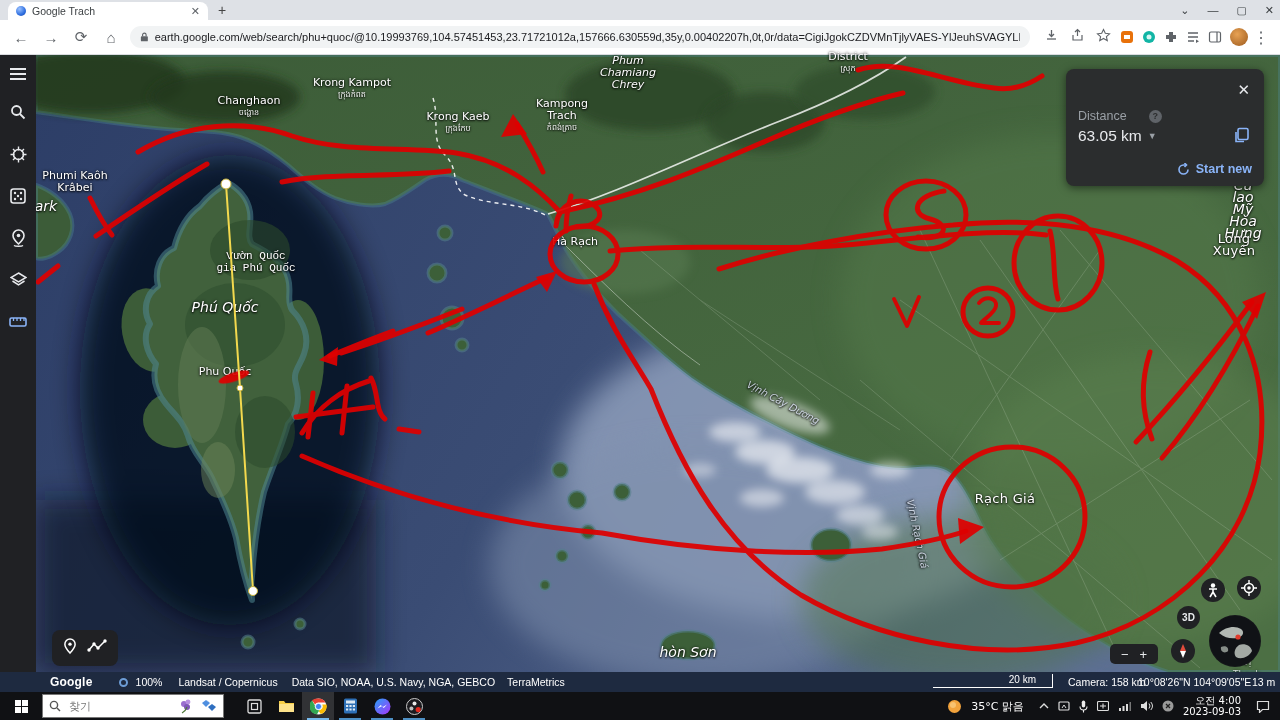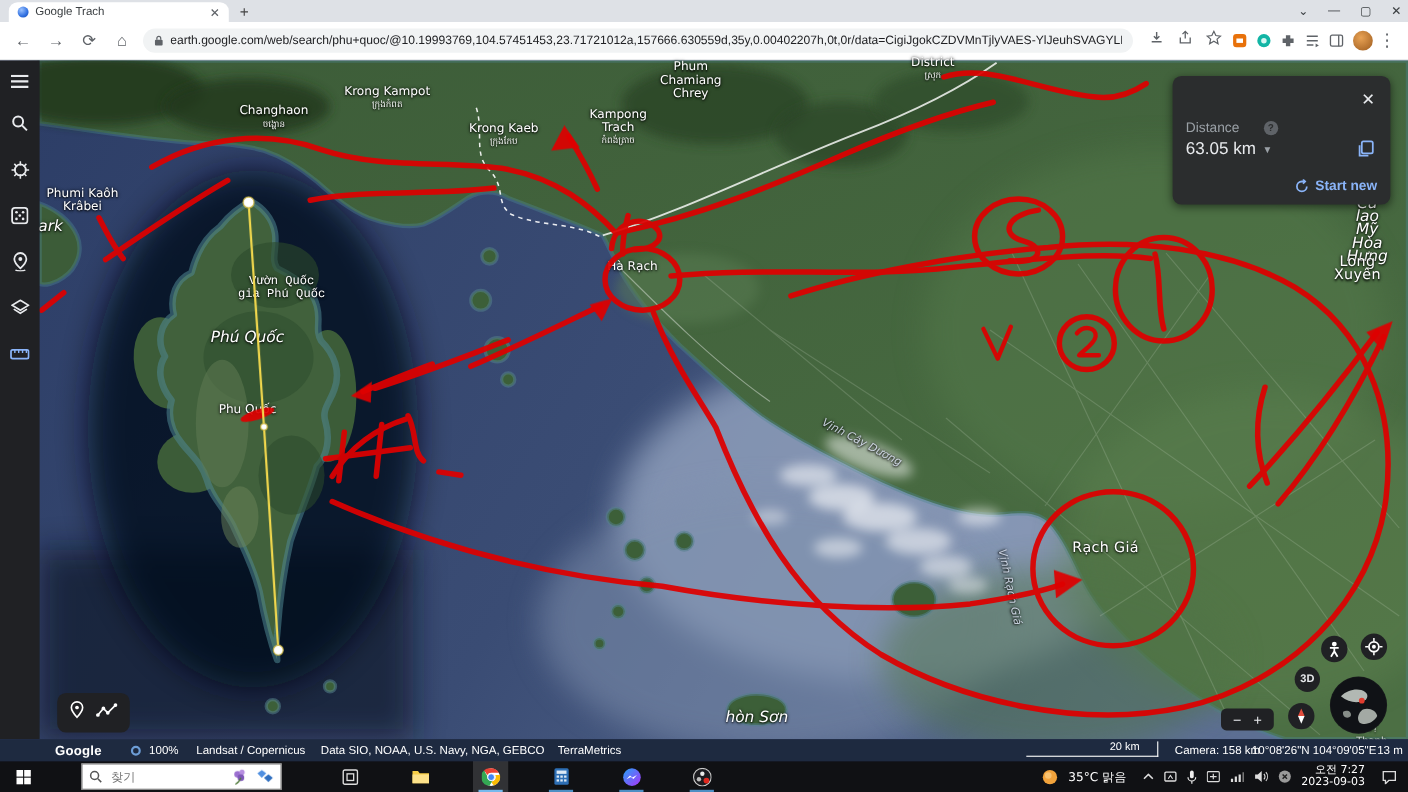--- a/index.html
+++ b/index.html
@@ -67,21 +67,21 @@
   
   .sbar{position:absolute;left:0;top:672px;width:1280px;height:20px;background:#1e2a40;
     display:flex;align-items:center;color:#fff;font-size:10.5px;z-index:45;}
   .sbar .glogo{font-weight:bold;font-size:12px;margin-left:50px;letter-spacing:.2px;}
   .ring{width:9px;height:9px;border:2px solid #6d9dd6;border-radius:50%;margin-left:26px;}
   .scalewrap{position:absolute;left:933px;top:2px;width:120px;height:14px;
     border-bottom:1.5px solid #fff;border-right:1.5px solid #fff;font-size:10px;text-align:right;padding-right:16px;}
   .sbr{position:absolute;font-size:10.5px;white-space:nowrap;}
   
   .tbar{position:absolute;left:0;top:692px;width:1280px;height:28px;background:#101114;
-    display:flex;align-items:center;z-index:50;color:#fff;gap:32px;}
+    display:flex;align-items:center;z-index:50;color:#fff;}
   .tstart{width:42px;height:28px;display:flex;align-items:center;justify-content:center;}
   .winlogo{display:grid;grid-template-columns:6px 6px;grid-template-rows:6px 6px;gap:1px;}
   .winlogo div{background:#fff;}
   .tsearch{width:182px;height:24px;background:#fff;border:1px solid #777;display:flex;
     align-items:center;padding:0 6px;gap:6px;}
   .tsearch input{border:0;outline:0;flex:1;font-size:11px;width:80px;
     font-family:"DejaVu Sans",sans-serif;background:transparent;}
   .titem{width:32px;height:28px;display:flex;align-items:center;justify-content:center;position:relative;}
   .titem.run:after{content:"";position:absolute;left:5px;right:5px;bottom:0;height:2px;background:#4d8fc4;}
   .titem.active{background:rgba(255,255,255,.14);}
@@ -284,21 +284,21 @@
         <ellipse cx="790" cy="415" rx="42" ry="13" opacity=".5" transform="rotate(20 790 415)"></ellipse>
     </g>
   </svg>
 
   <div class="mlabs">
       <div class="mlab " style="left: 249px; top: 106px;">Changhaon<div class="khm">ចង្ហោន</div></div>
       <div class="mlab " style="left: 352px; top: 88px;">Krong Kampot<div class="khm">ក្រុងកំពត</div></div>
       <div class="mlab " style="left: 458px; top: 122px;">Krong Kaeb<div class="khm">ក្រុងកែប</div></div>
       <div class="mlab " style="left: 562px; top: 115px;">Kampong
 Trach<div class="khm">កំពង់ត្រាច</div></div>
-      <div class="mlab " style="left: 628px; top: 73px;">Phum
+      <div class="mlab " style="left: 628px; top: 73px; font-style: italic;">Phum
 Chamiang
 Chrey</div>
       <div class="mlab " style="left: 848px; top: 62px;">District<div class="khm">ស្រុក</div></div>
       <div class="mlab " style="left: 75px; top: 182px;">Phumi Kaôh
 Krâbei</div>
       <div class="mlab it" style="left: 46px; top: 206px;">ark</div>
       <div class="mlab " style="left: 256px; top: 262px; font-family: Liberation Mono, monospace;">Vườn Quốc
 gia Phú Quốc</div>
       <div class="mlab it" style="left: 225px; top: 307px;">Phú Quốc</div>
       <div class="mlab " style="left: 209px; top: 372px; margin-left: 16px;">Phu Quốc</div>
@@ -635,21 +635,21 @@
             <path d="M9 3.5a4 4 0 0 1 0 5M10.8 2a6.2 6.2 0 0 1 0 8" stroke="#ddd" stroke-width="1" fill="none"></path>
           </svg>
         </span>
       <span class="trayic">
           <svg width="12" height="12" viewBox="0 0 12 12">
             <circle cx="6" cy="6" r="5.5" fill="#9a9a9a"></circle>
             <path d="M4 4l4 4M8 4l-4 4" stroke="#222" stroke-width="1.3"></path>
           </svg>
         </span>
       <div class="clock">
-        <div>오전 7:27</div>
+        <div>오전 4:00</div>
         <div>2023-09-03</div>
       </div>
       <span class="trayic" style="margin-left:6px">
           <svg width="14" height="13" viewBox="0 0 14 13">
             <path d="M1.5 1.5h11v8h-6l-3 3v-3h-2z" fill="none" stroke="#ddd" stroke-width="1.2"></path>
           </svg>
         </span>
     </div>
   </div>
 

